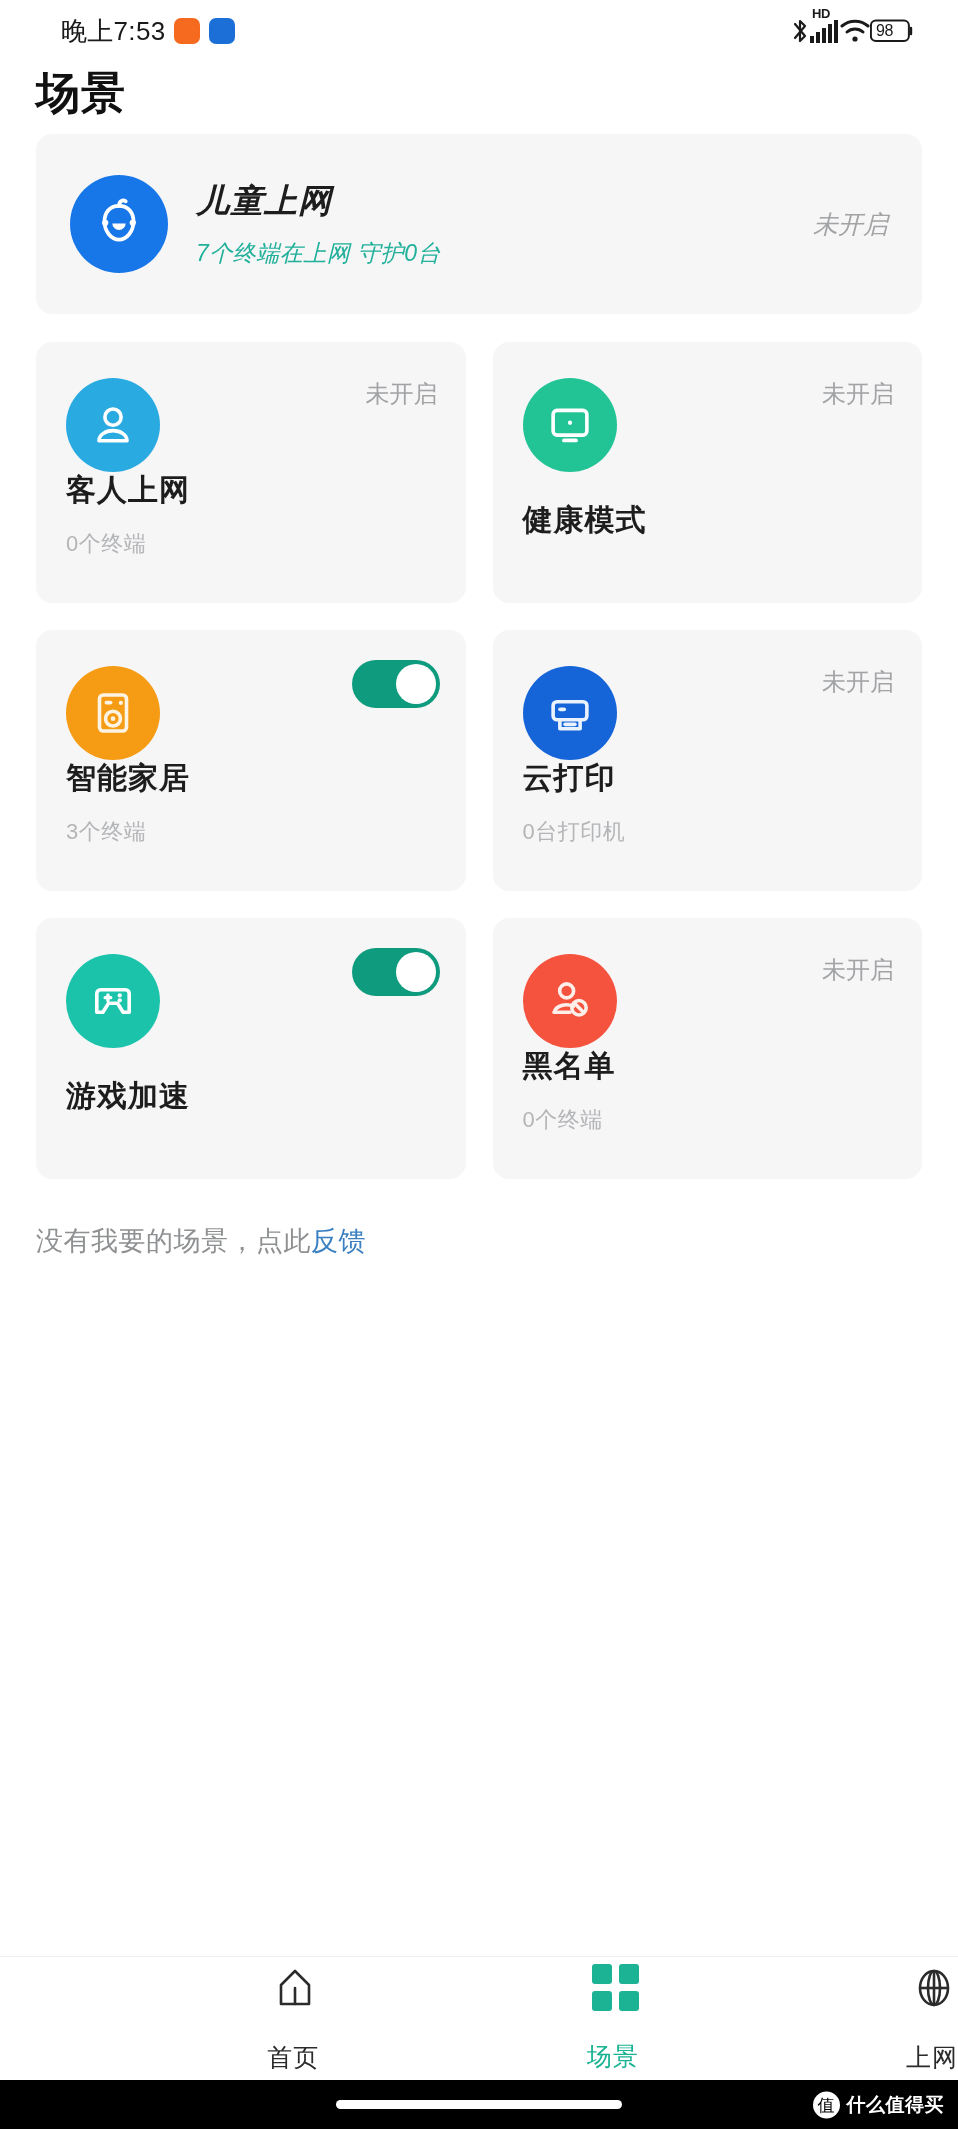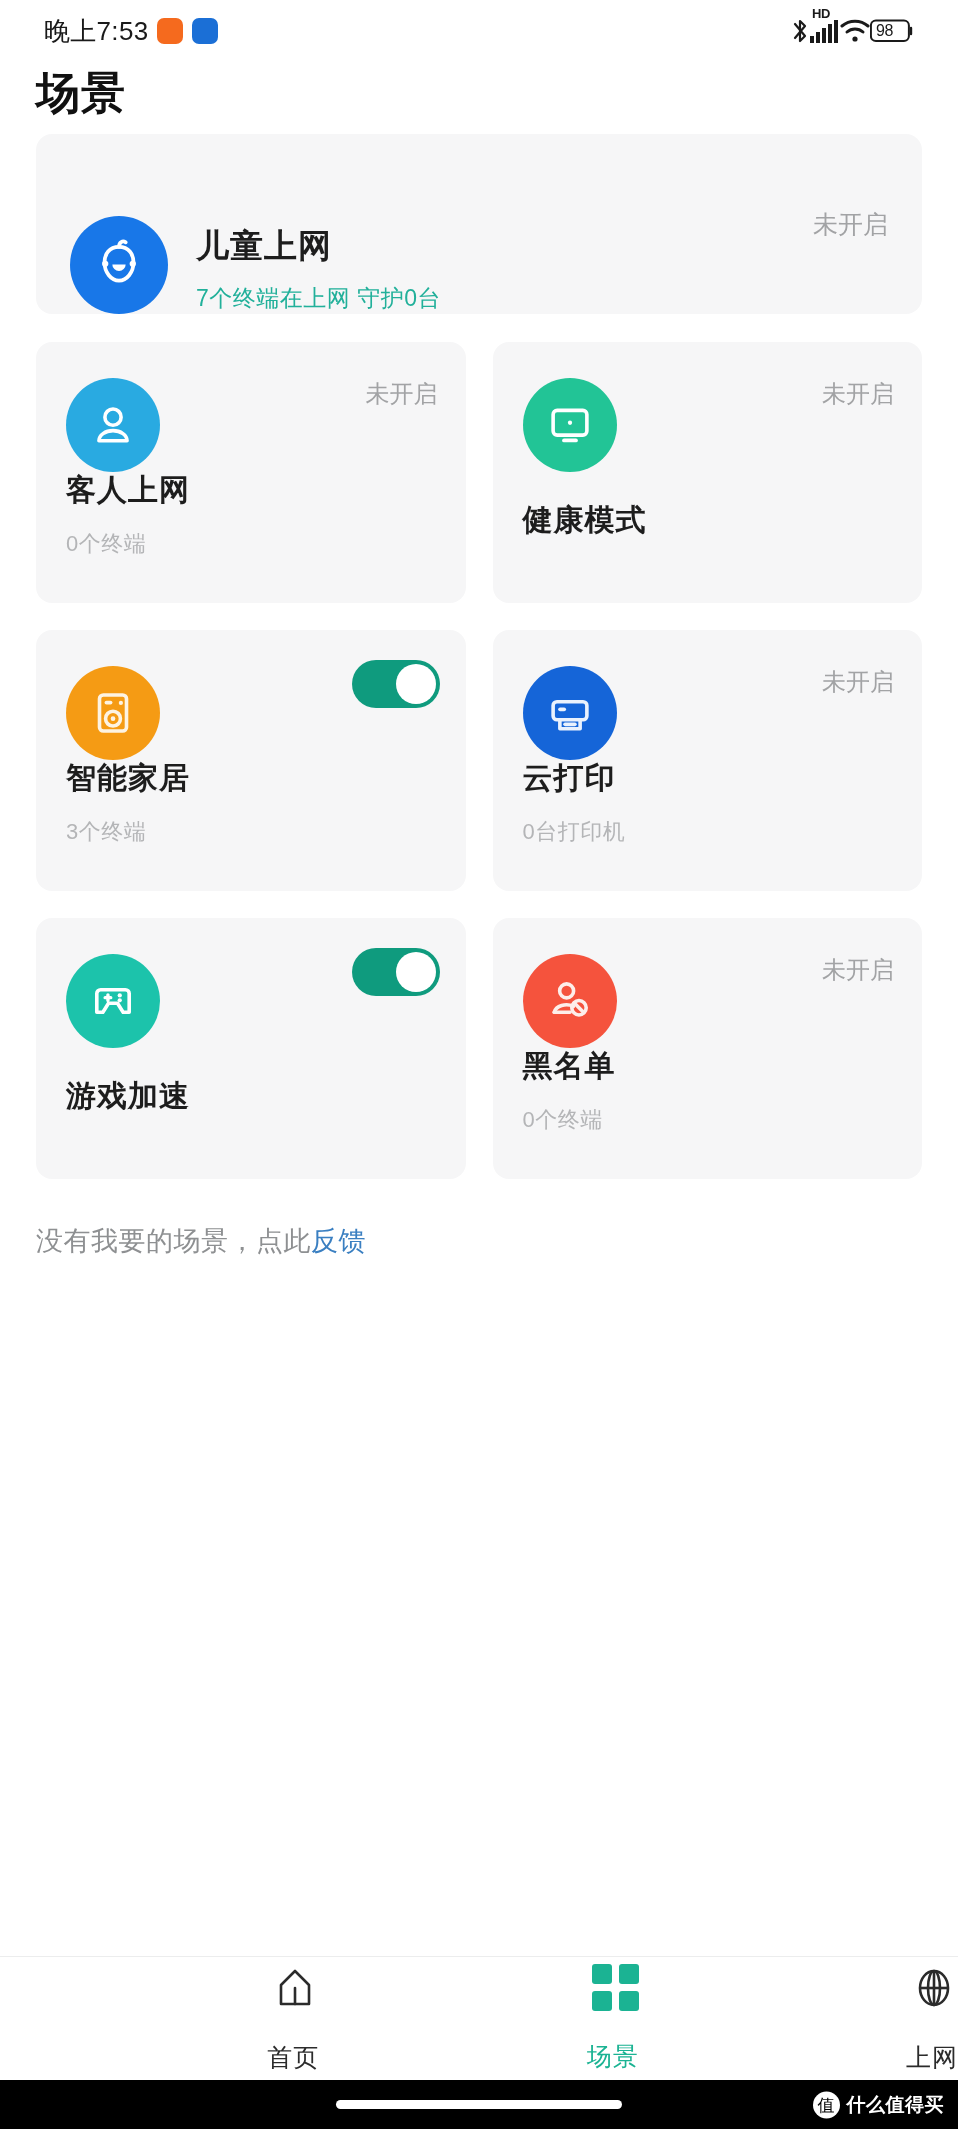--- a/index.html
+++ b/index.html
@@ -9,42 +9,42 @@
     font-family:"Liberation Sans","DejaVu Sans",sans-serif;
     overflow:hidden;
   }
   #screen { position:relative; width:958px; height:2129px; background:#ffffff; }
 
   
   .statusbar {
     position:absolute; top:0; left:0; width:958px; height:62px;
     display:flex; align-items:center; padding:0 44px;
   }
-  .sb-left { display:flex; align-items:center; gap:9px; }
+  .sb-left { display:flex; align-items:center; gap:9px;margin-left:17px; }
   .sb-time { font-size:26px; color:#1a1a1a; letter-spacing:0.3px; }
   .sb-appicon { width:26px; height:26px; border-radius:7px; display:block; }
   .sb-mi { background:#f56a1e; }
   .sb-blue { background:#1b6fd6; }
   .sb-right { margin-left:auto; display:flex; align-items:center; }
   .sb-right svg { display:block; }
   .hd-wrap { position:relative; display:flex; align-items:flex-end; }
   .hd-txt { position:absolute; top:-13px; left:2px; font-size:13px; font-weight:bold; color:#1a1a1a; letter-spacing:-0.5px;}
 
   
   .page-title {
     position:absolute; top:64px; left:36px;
     font-size:44px; font-weight:bold; color:#111; letter-spacing:1px;
   }
 
   
   .content { position:absolute; top:134px; left:0; width:958px; }
 
   .hero {
     margin:0 36px; height:180px; background:#f6f6f7; border-radius:16px;
-    display:flex; align-items:flex-end; padding:0 34px; position:relative;
+    display:flex; align-items:center; padding:0 34px; position:relative;font-style:italic;
   }
   .hero-icon { width:98px; height:98px; border-radius:50%; flex:none;
                display:flex; align-items:center; justify-content:center; }
   .hero-texts { margin-left:28px; }
   .hero-title { font-size:33px; font-weight:bold; color:#1d1d1d; letter-spacing:1px; }
   .hero-sub { margin-top:14px; font-size:23px; color:#21b09a; letter-spacing:0.5px; }
   .hero-status {
     position:absolute; right:34px; top:50%; transform:translateY(-50%);
     font-size:25px; color:#a2a3a5;
   }

